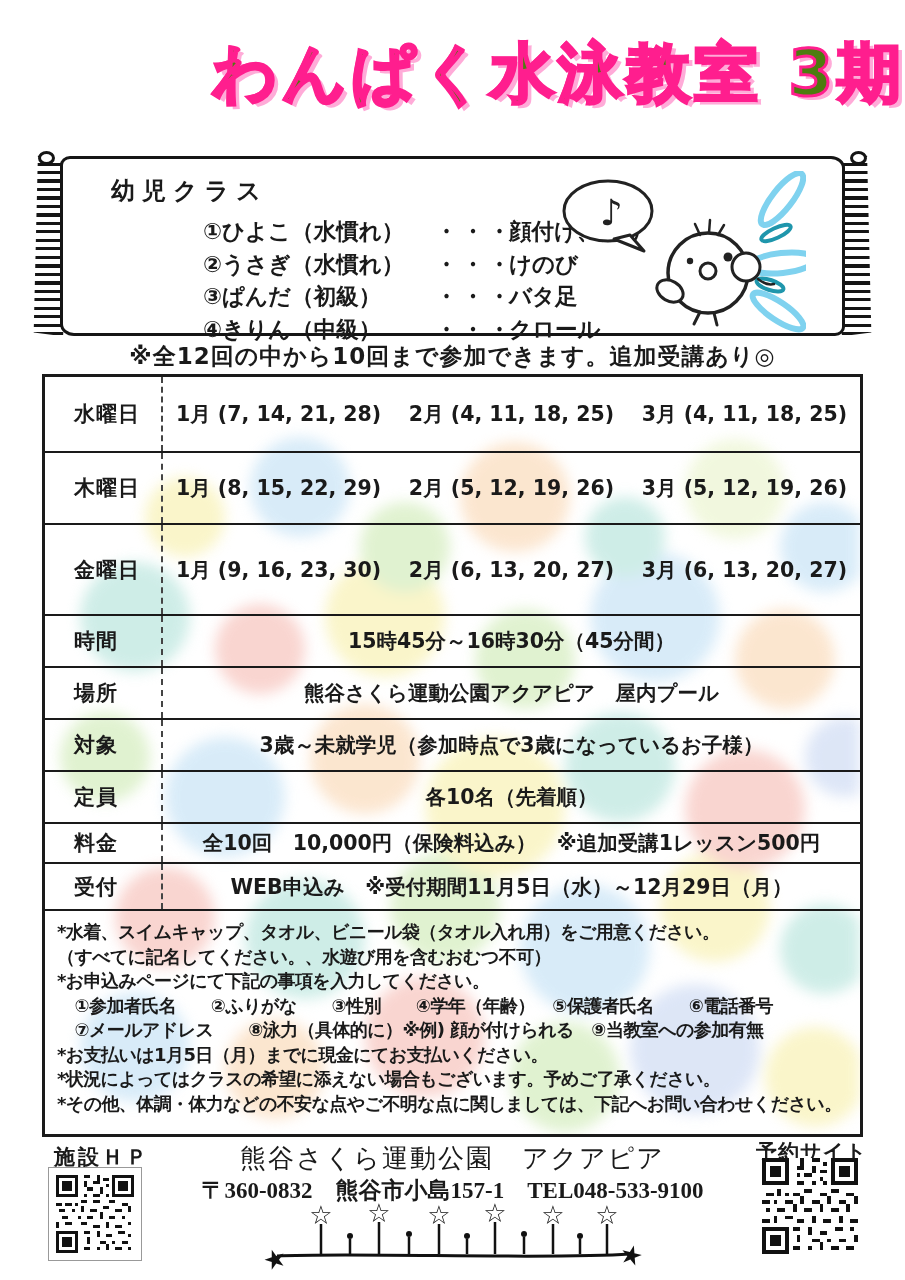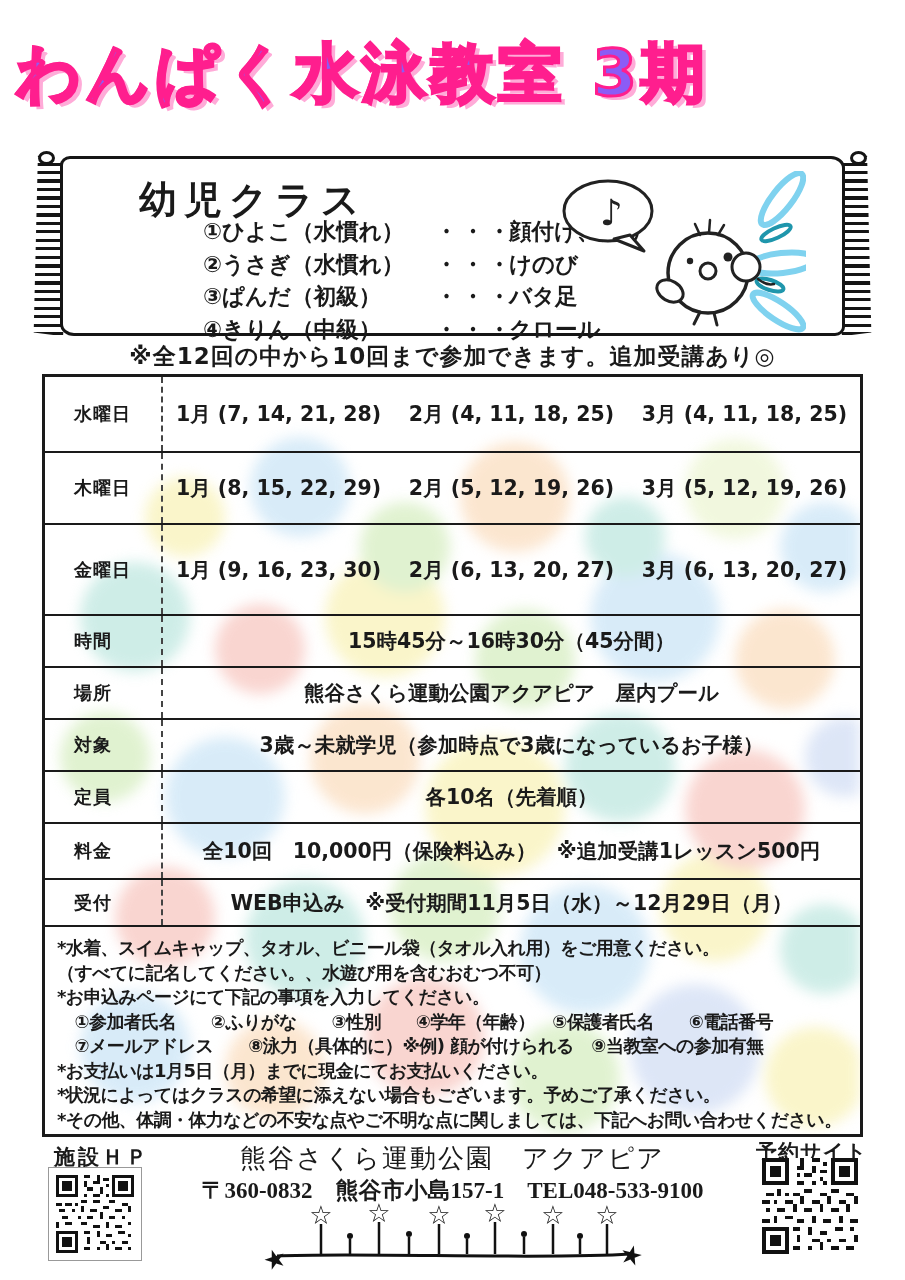--- a/index.html
+++ b/index.html
@@ -1,43 +1,43 @@
 <!DOCTYPE html>
 <html><head>
 <meta charset="utf-8">
 <style>
   * { margin:0; padding:0; box-sizing:border-box; }
   html,body { width:905px; height:1280px; background:#ffffff; overflow:hidden; }
   body { font-family:"DejaVu Sans","Liberation Sans",sans-serif; color:#1a1a1a; position:relative; }
 
   
   .page-title{
-    position:absolute; top:30px; left:16px; right:0;
-    text-align:left; font-size:64px; font-weight:bold; letter-spacing:4px;
-    color:#8b5cf6; -webkit-text-stroke:3px #ff1e8e;
+    position:absolute; top:30px; left:0; right:0;
+    text-align:right; font-size:64px; font-weight:bold; letter-spacing:4px;
+    color:#4d7c0f; -webkit-text-stroke:3px #ff1e8e;
     text-shadow:5px 4px 0 #ffabd8, -1px -1px 0 #ff1e8e;
     white-space:nowrap;
   }
 
   
   .scroll{ position:absolute; left:30px; top:152px; width:845px; height:188px; }
   .scroll-face{
     position:absolute; left:30px; right:30px; top:4px; bottom:4px;
     background:#fff; border:3.5px solid #151515;
     border-radius:10px 14px 10px 14px / 9px 12px 9px 12px;
   }
   .roll{ position:absolute; top:2px; bottom:2px; width:42px;
     background:repeating-linear-gradient(180deg,#151515 0 3px,#ffffff 3px 8.5px);
   }
   .roll-left  { left:2px;  clip-path:polygon(14% 1%, 96% 3%, 74% 99%, 4% 97%); }
   .roll-right { right:2px; clip-path:polygon(4% 3%, 86% 1%, 96% 97%, 26% 99%); }
   .curl{ position:absolute; width:17px; height:14px; border:3.5px solid #151515; border-radius:50%; background:#fff; top:-1px; }
   .curl-left{ left:8px; } .curl-right{ right:8px; }
 
-  .banner-heading{ position:absolute; left:48px; top:16px; font-size:38px; font-weight:bold; letter-spacing:7px;margin-left:28px; }
+  .banner-heading{ position:absolute; left:48px; top:16px; font-size:24px; font-weight:bold; letter-spacing:7px; }
   .class-list{ position:absolute; left:140px; top:56px; font-size:22.5px; line-height:1.45; font-weight:600; }
   .class-item{ display:flex; white-space:nowrap; }
   .class-name{ width:232px; }
   .class-dots{ width:74px; letter-spacing:4px; }
 
   .chick-svg{ position:absolute; right:36px; top:12px; width:250px; height:162px; }
 
   
   .participation-note{
     position:absolute; top:341px; left:0; right:0; text-align:center;
@@ -81,25 +81,25 @@
       radial-gradient(circle 55px at 90px 670px,#cfe7f7 99%,transparent 100%),
       radial-gradient(circle 50px at 230px 692px,#fbe0c4 99%,transparent 100%),
       radial-gradient(circle 60px at 380px 660px,#f8cbc5 99%,transparent 100%),
       radial-gradient(circle 55px at 520px 700px,#d9efc5 99%,transparent 100%),
       radial-gradient(circle 65px at 650px 672px,#d5e0f5 99%,transparent 100%),
       radial-gradient(circle 50px at 770px 700px,#f9f3bd 99%,transparent 100%);
   }
   .rows{ position:relative; }
   .t-row{ display:flex; border-bottom:2.5px solid #1a1a1a; }
   .t-row.h76{height:76px}.t-row.h72{height:72px}.t-row.h71{height:91px}
-  .t-row.h52{height:52px}.t-row.h50{height:56px}.t-row.h47{height:47px}
+  .t-row.h52{height:52px}.t-row.h50{height:40px}.t-row.h47{height:47px}
   .t-label{
     width:118px; flex:0 0 118px; border-right:2px dashed #444;
     display:flex; align-items:center; padding-left:29px;
-    font-size:18px; font-weight:600; letter-spacing:1px; white-space:nowrap;
+    font-size:21px; font-weight:600; letter-spacing:1px; white-space:nowrap;
   }
   .t-value{
     flex:1; display:flex; align-items:center; justify-content:center;
     font-size:20.5px; font-weight:600; white-space:nowrap;
   }
   .notes-section{ position:relative; padding:9px 12px 0 12px; }
   .note-line{ font-size:18px; font-weight:600; line-height:24.5px; letter-spacing:-0.6px; white-space:nowrap; }
 
   
   .facility-hp-label{ position:absolute; left:54px; top:1143px; font-size:21px; letter-spacing:3px; font-weight:600; }

